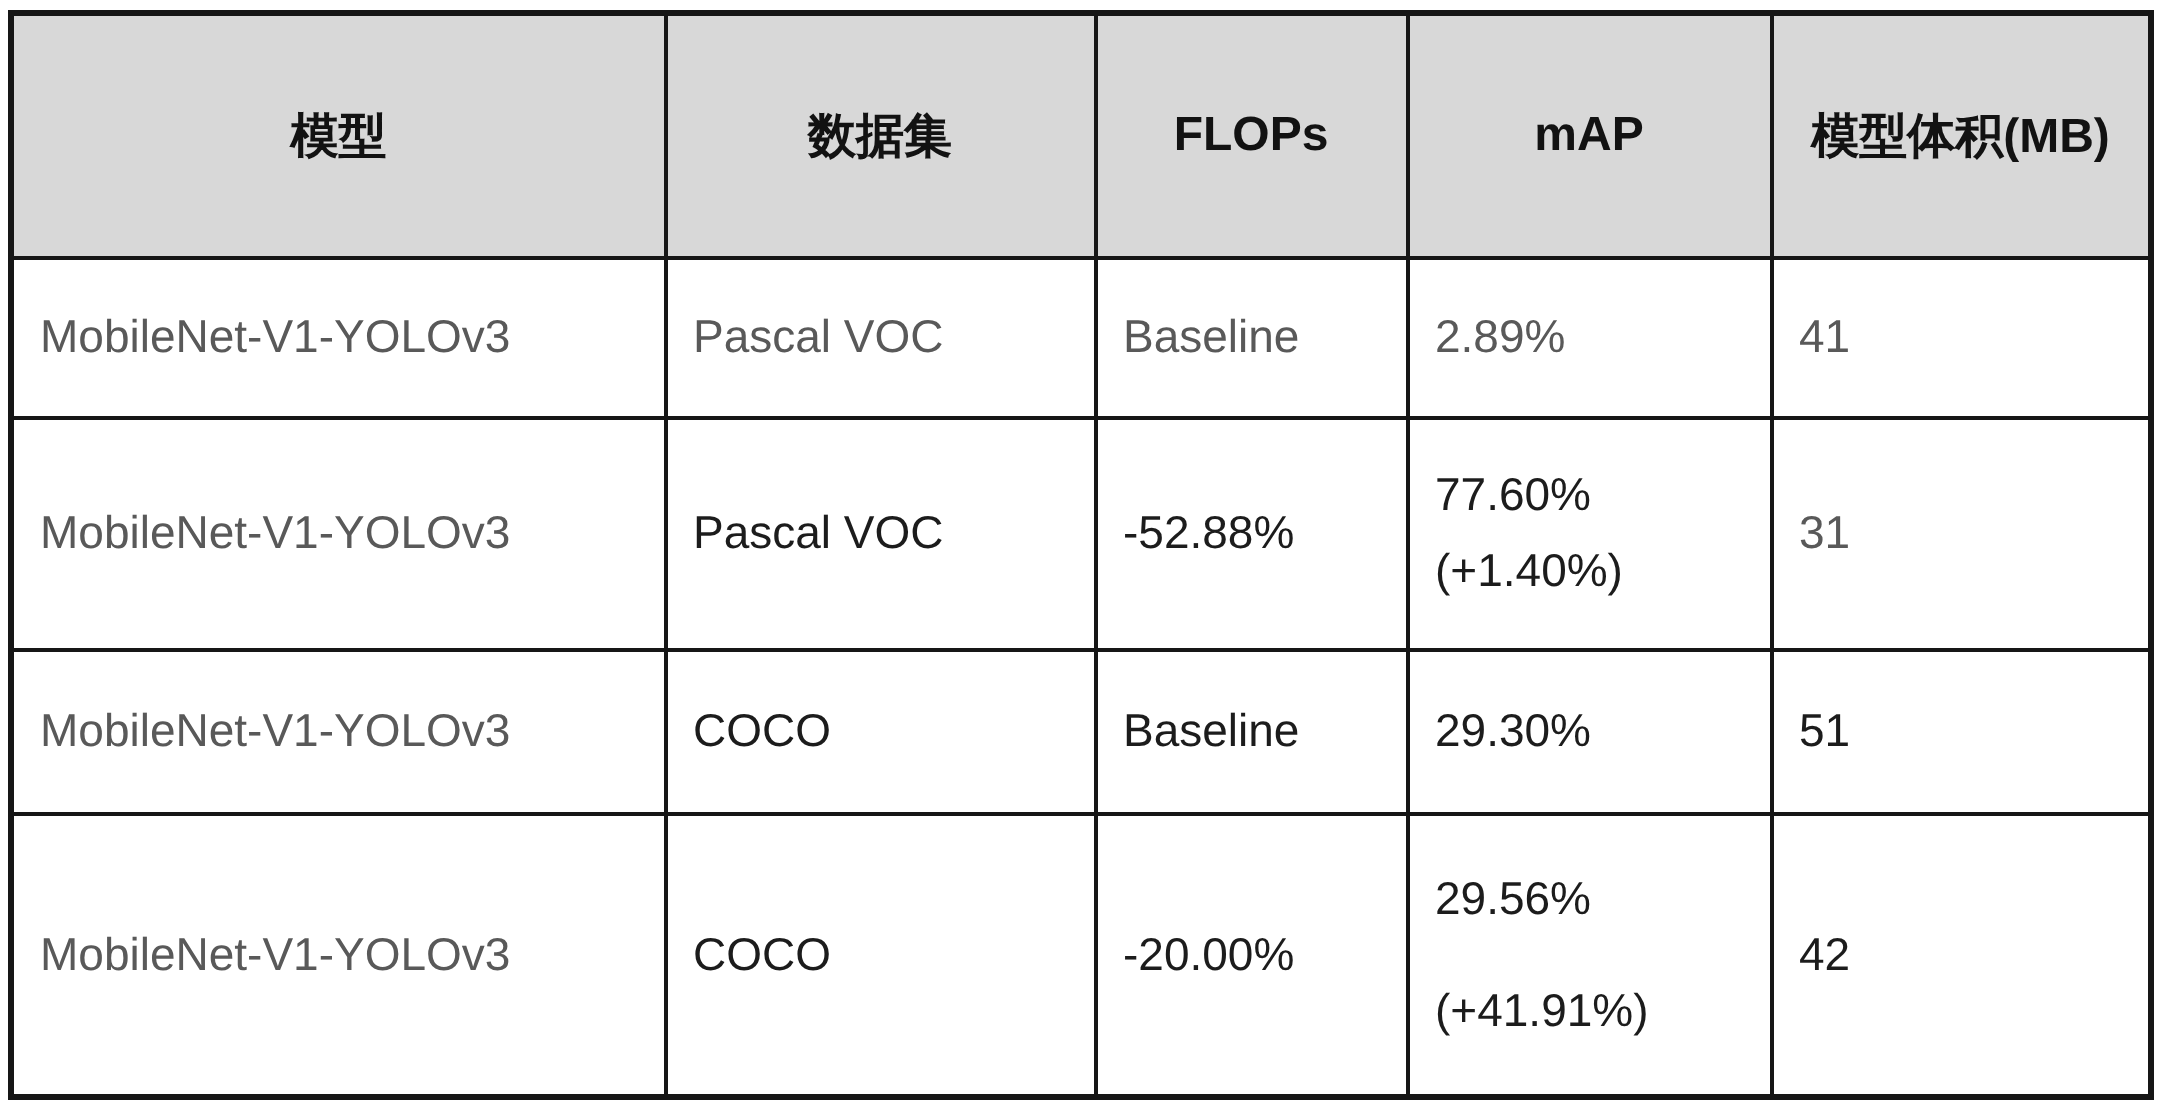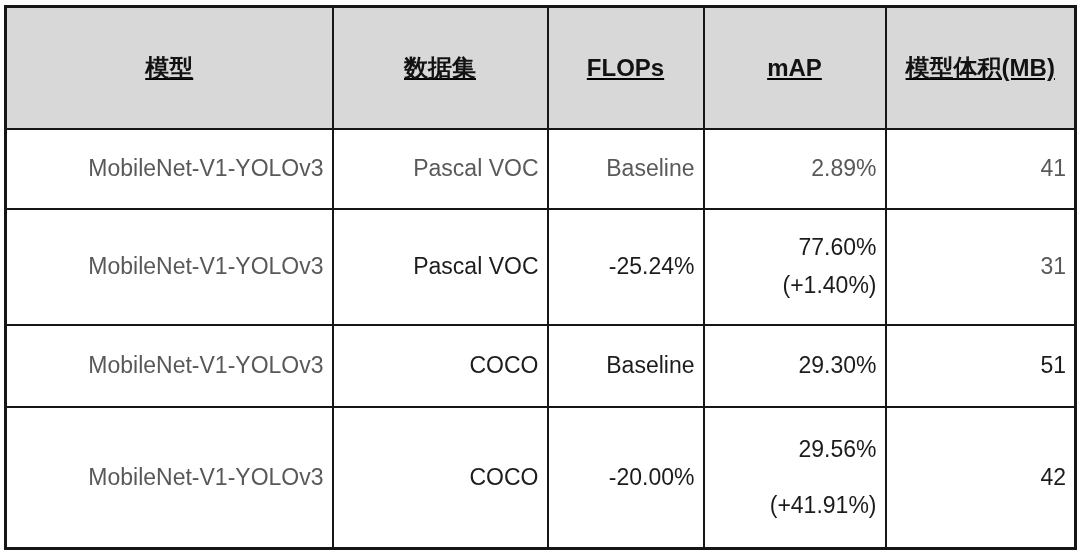--- a/index.html
+++ b/index.html
@@ -18,40 +18,40 @@
     overflow:hidden;
   }
   .page{width:1080px;height:558px;position:relative;}
   table.benchmark{
     position:absolute;left:4px;top:5px;
     width:1072px;
     border-collapse:collapse;
     table-layout:fixed;
     border:3px solid var(--border);
   }
-  thead tr{height:122px;text-decoration:underline;}
+  thead tr{height:122px;}
   tbody tr.r0{height:80px;}
   tbody tr.r1{height:116px;}
   tbody tr.r2{height:82px;}
   tbody tr.r3{height:142px;}
   th{
     background:var(--header-bg);
     border:2px solid var(--border);
     font-size:24px;
     font-weight:700;
     color:#121212;
     text-align:center;
     vertical-align:middle;
     padding:0 4px;
   }
   td{
     border:2px solid var(--border);
     font-size:23px;
     color:var(--dark);
-    text-align:right;
+    text-align:left;
     vertical-align:middle;
     padding:0 8px 0 13px;
     white-space:pre-line;
     line-height:1.65;
   }
   td.muted{color:var(--muted);}
   tbody tr.loose td{line-height:2.45;}
 </style>
 </head>
 <body>
@@ -78,21 +78,21 @@
       <tr class="r0">
         <td class="muted">MobileNet-V1-YOLOv3</td>
         <td class="muted">Pascal VOC</td>
         <td class="muted">Baseline</td>
         <td class="muted">2.89%</td>
         <td class="muted">41</td>
       </tr>
       <tr class="r1">
         <td class="muted">MobileNet-V1-YOLOv3</td>
         <td>Pascal VOC</td>
-        <td>-25.24%</td>
+        <td>-52.88%</td>
         <td>77.60%
 (+1.40%)</td>
         <td class="muted">31</td>
       </tr>
       <tr class="r2">
         <td class="muted">MobileNet-V1-YOLOv3</td>
         <td>COCO</td>
         <td>Baseline</td>
         <td>29.30%</td>
         <td>51</td>

